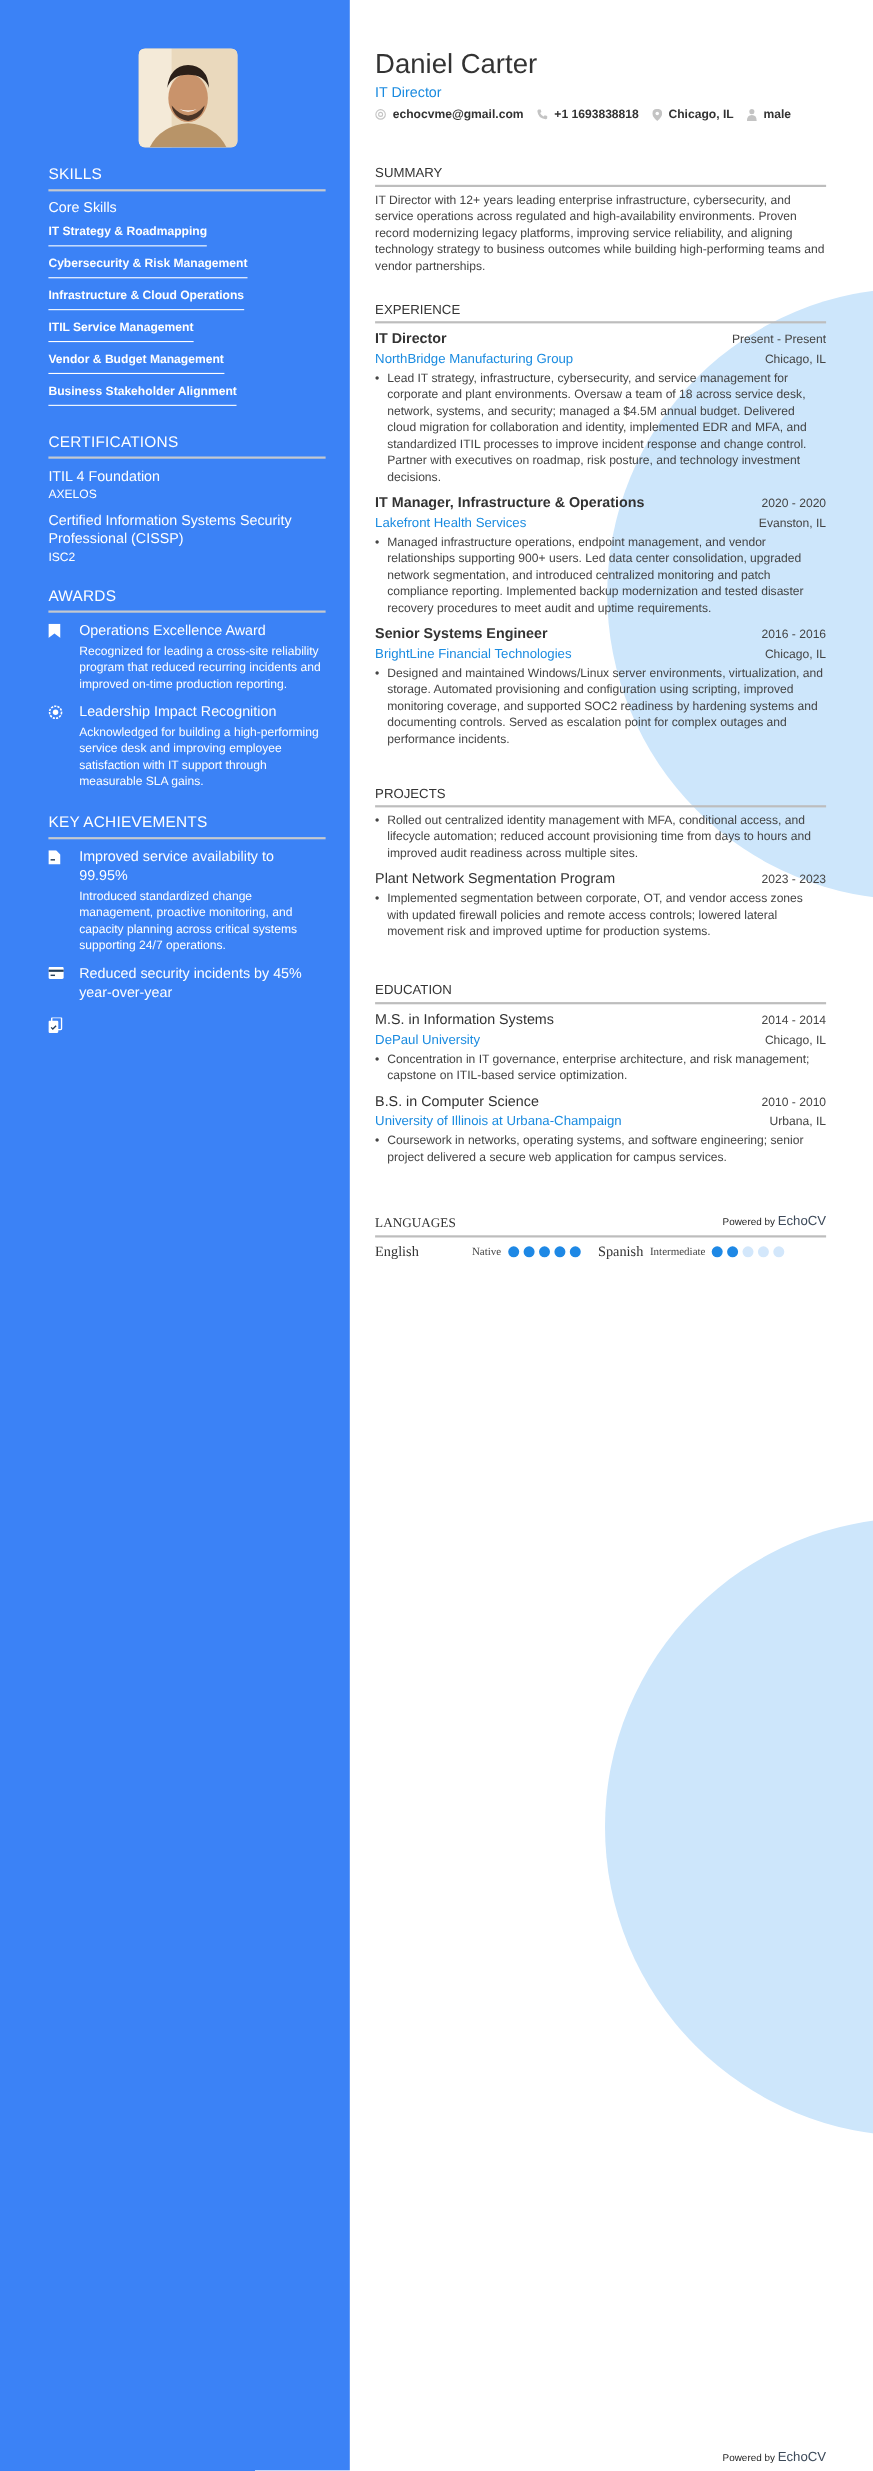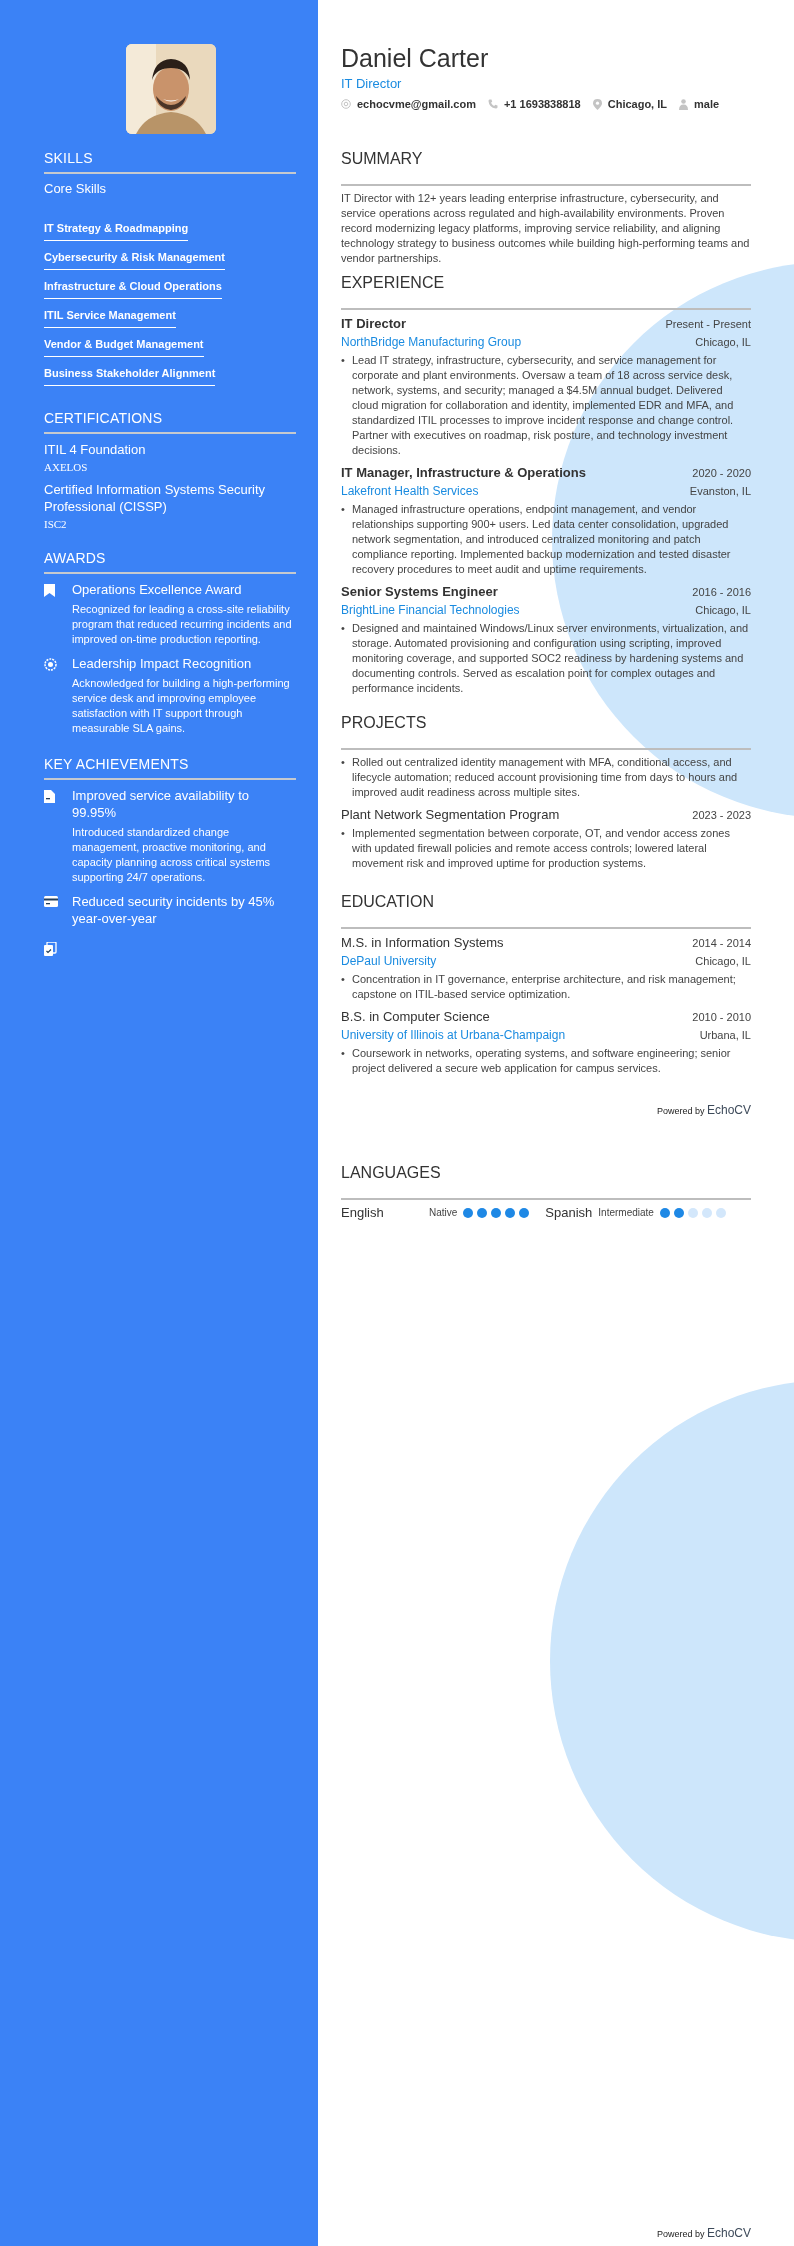--- a/index.html
+++ b/index.html
@@ -10,41 +10,41 @@
   .deco { position: absolute; border-radius: 50%; background: #cde6fb; z-index: 0; }
   .deco1 { left: 552px; top: 262px; width: 556px; height: 556px; }
   .deco2 { left: 550px; top: 1380px; width: 562px; height: 562px; }
 
   
   .sidebar { position: absolute; left: 0; top: 0; width: 318px; height: 2246px; background: #3b82f6; color: #fff; z-index: 1; }
   .photo { position: absolute; left: 126px; top: 44px; width: 90px; height: 90px; border-radius: 6px; overflow: hidden; background: #e9dcc3; }
   .sb-inner { position: absolute; left: 44px; top: 150px; width: 252px; }
   .sb-h { font-size: 14px; font-weight: normal; letter-spacing: 0.2px; color: #fff; padding-bottom: 6px; border-bottom: 2px solid #c5c9cf; margin-bottom: 7px; }
   .sb-section { margin-bottom: 20px; }
-  .core-title { font-size: 13px; color: #fff; margin-bottom: 22px; }
+  .core-title { font-size: 13px; color: #fff; margin-bottom: 5px; }
   .skill { display: inline-block; font-size: 11px; font-weight: bold; color: #fff; padding-bottom: 6px; border-bottom: 1px solid #ffffff; margin-bottom: 6px; }
   .skill-wrap { display: block; }
   .cert-name { font-size: 13px; color: #fff; line-height: 17px; margin-bottom: 3px; }
-  .cert-org { font-size: 11px; color: #fff; margin-bottom: 8px; font-family: Liberation Serif, serif; }
+  .cert-org { font-size: 11px; color: #fff; margin-bottom: 8px; }
   .item { display: flex; margin-bottom: 8px; }
   .item-icon { width: 28px; flex: 0 0 28px; padding-top: 3px; }
   .item-icon svg { display: block; }
   .item-body { flex: 1; }
   .item-title { font-size: 13px; color: #fff; line-height: 17px; margin-bottom: 4px; }
   .item-desc { font-size: 11px; color: #fff; line-height: 15px; }
 
   
   .main { position: absolute; left: 341px; top: 0; width: 410px; z-index: 2; }
   .name { position: absolute; top: 44px; left: 0; font-size: 25px; font-weight: normal; color: #333; }
   .job-title { position: absolute; top: 76px; left: 0; font-size: 13px; color: #1a8be0; }
   .contacts { position: absolute; top: 98px; left: 0; display: flex; align-items: center; font-size: 11px; font-weight: bold; color: #333; white-space: nowrap; }
   .contact { display: flex; align-items: center; margin-right: 12px; }
   .contact svg { margin-right: 6px; }
   .m-section { position: absolute; left: 0; width: 410px; }
-  .m-h { font-size: 16px; color: #333; padding-bottom: 16px; border-bottom: 2px solid #bdbdbd; margin-bottom: 5px; }
+  .m-h { font-size: 12px; color: #333; padding-bottom: 4px; border-bottom: 2px solid #bdbdbd; margin-bottom: 5px; }
   .p { font-size: 11px; line-height: 15px; color: #444; }
   .row { display: flex; justify-content: space-between; align-items: baseline; }
   .e-title { font-size: 13px; font-weight: bold; color: #333; line-height: 18px; }
   .e-title-n { font-size: 13px; color: #333; line-height: 18px; }
   .e-date { font-size: 11px; color: #444; }
   .e-org { font-size: 12px; color: #1a8be0; line-height: 18px; }
   .e-loc { font-size: 11px; color: #444; }
   .bullet { display: flex; font-size: 11px; line-height: 15px; color: #444; margin-top: 2px; }
   .bullet .dot { width: 11px; flex: 0 0 11px; }
   .entry { margin-bottom: 6px; }
@@ -300,21 +300,21 @@
           <span>Coursework in networks, operating systems, and software engineering; senior project delivered a secure web application for campus services.</span>
         </div>
     </div>
   </section>
 
   <div class="powered" style="top:1103px; right:0;">
     <span>Powered by</span>
     <span class="brand">EchoCV</span>
   </div>
 
-  <section class="m-section" style="top:1164px;">
+  <section class="m-section" style="top:1104px;font-family:Liberation Serif, serif;">
     <div class="m-h">LANGUAGES</div>
     <div class="lang-row">
       <span class="lang-name" style="width:88px;">English</span>
       <span class="lang-level">Native</span>
       <span class="dots">
         <span class="ld on"></span>
         <span class="ld on"></span>
         <span class="ld on"></span>
         <span class="ld on"></span>
         <span class="ld on"></span>

